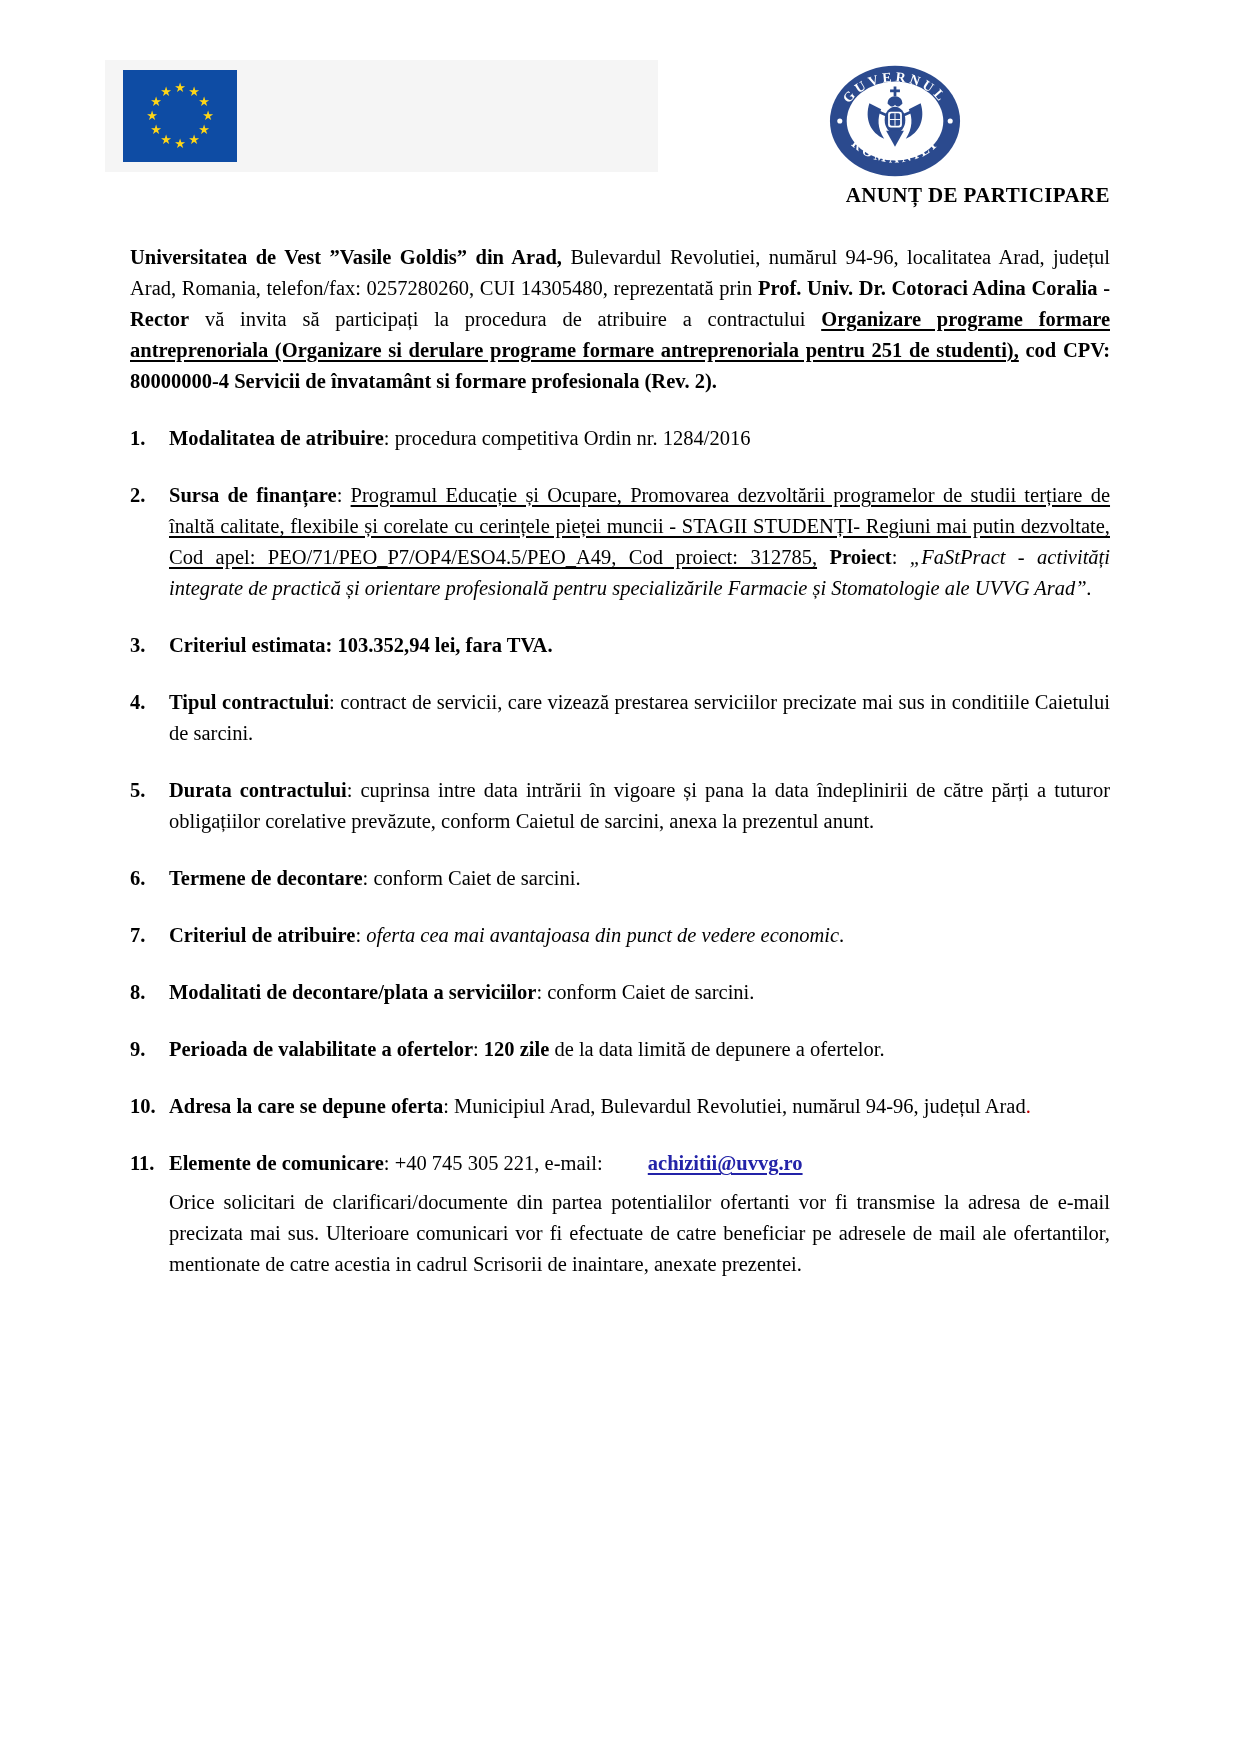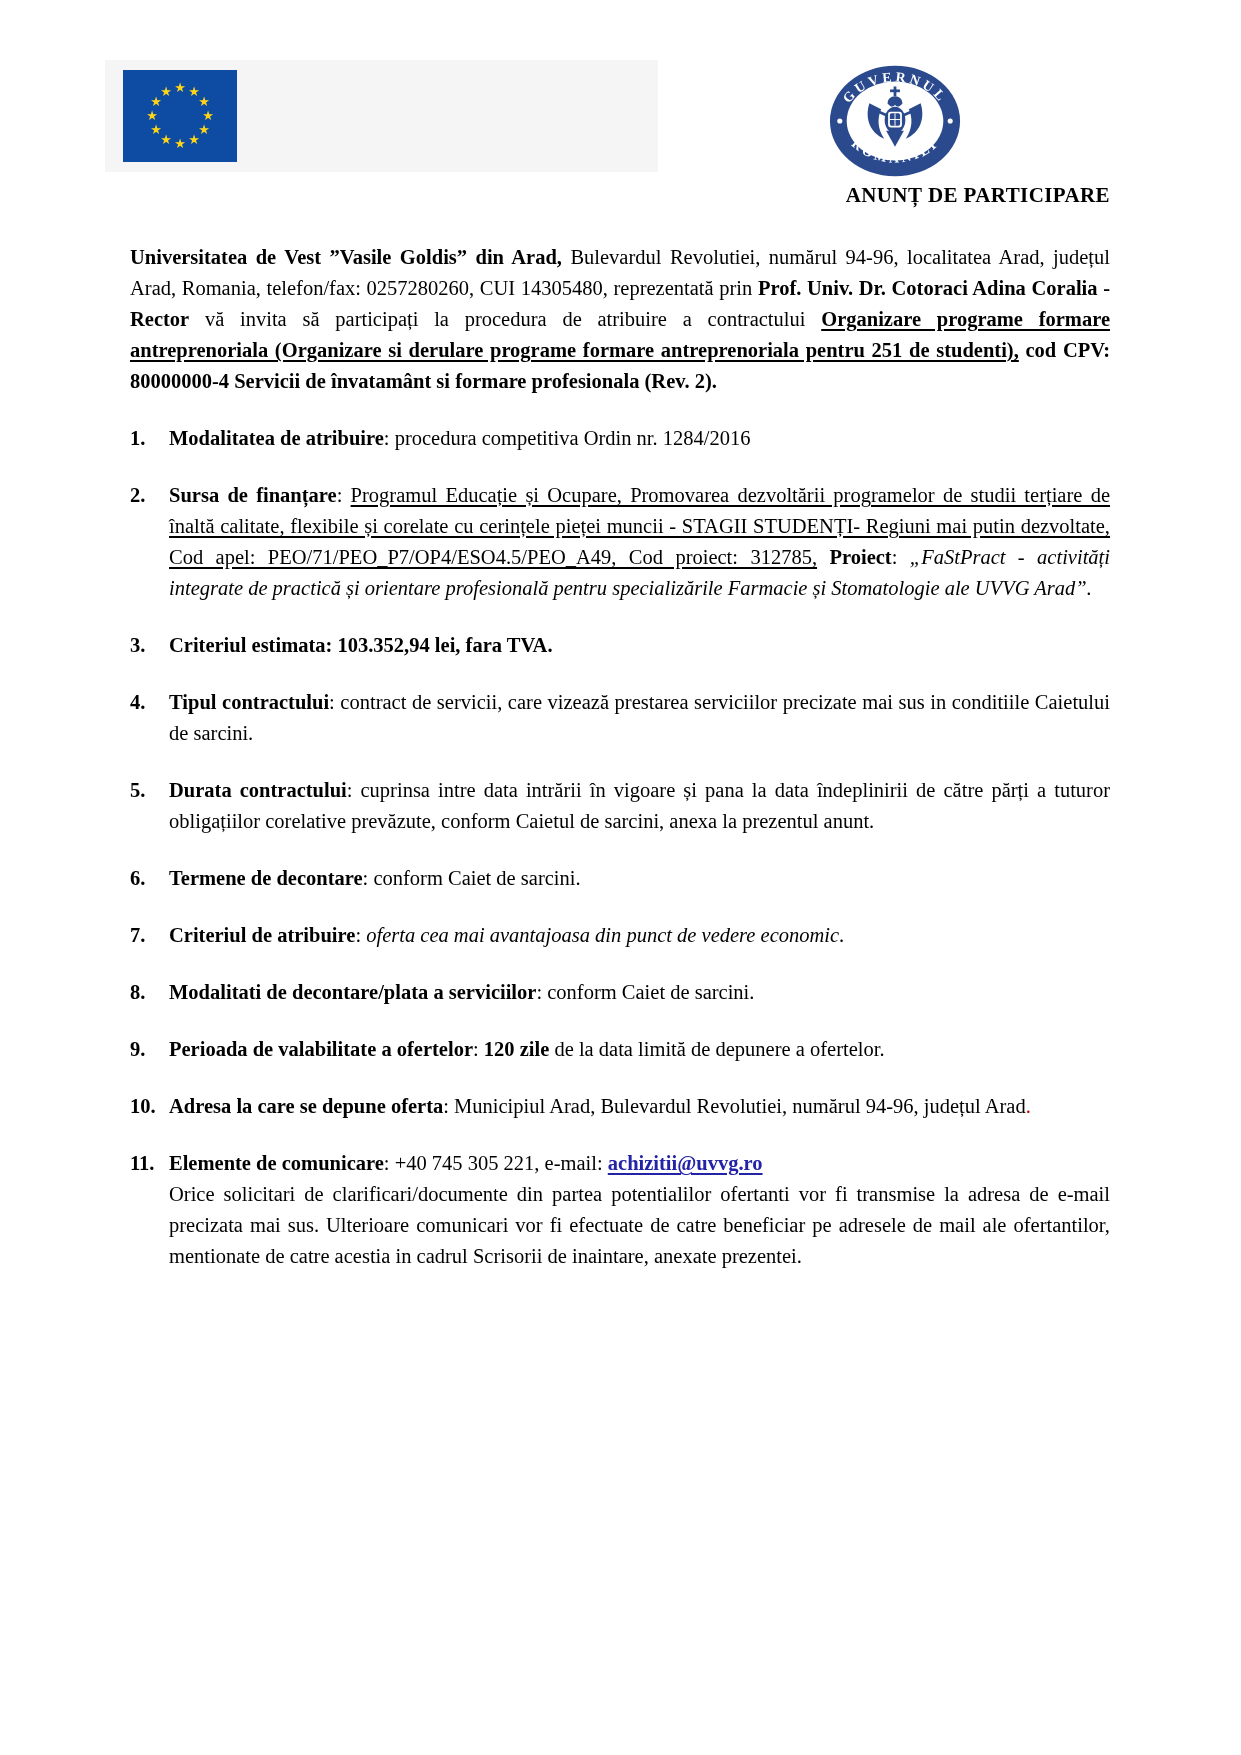--- a/index.html
+++ b/index.html
@@ -36,22 +36,22 @@
   }
   .u{text-decoration:underline;text-decoration-thickness:2px;text-underline-offset:3px;}
   .u-thin{text-decoration:underline;text-underline-offset:3px;}
   .item{
     position:relative;padding-left:39px;margin-top:26px;
     text-align:justify;line-height:31px;
   }
   .item .num{position:absolute;left:0;top:0;width:36px;font-weight:bold;}
   .item b{font-weight:bold;}
   .red{color:#c00000;}
-  a.mail{color:#2323a8;font-weight:bold;text-decoration:underline;text-underline-offset:3px;}
-  .cont{margin-top:0;}
+  a.mail{color:#2323a8;font-weight:bold;text-decoration:underline;text-underline-offset:3px;margin-left:40px;}
+  .cont{margin-top:8px;}
 </style>
 </head>
 <body>
 
 <div class="page">
 
   <div class="eu-block">
     <svg class="eu-flag" width="114" height="92" viewBox="0 0 114 92">
       <rect x="0" y="0" width="114" height="92" fill="#0e4ca4"></rect>
       <g fill="#ffd617" font-size="13" font-family="'DejaVu Sans',sans-serif" text-anchor="middle">

